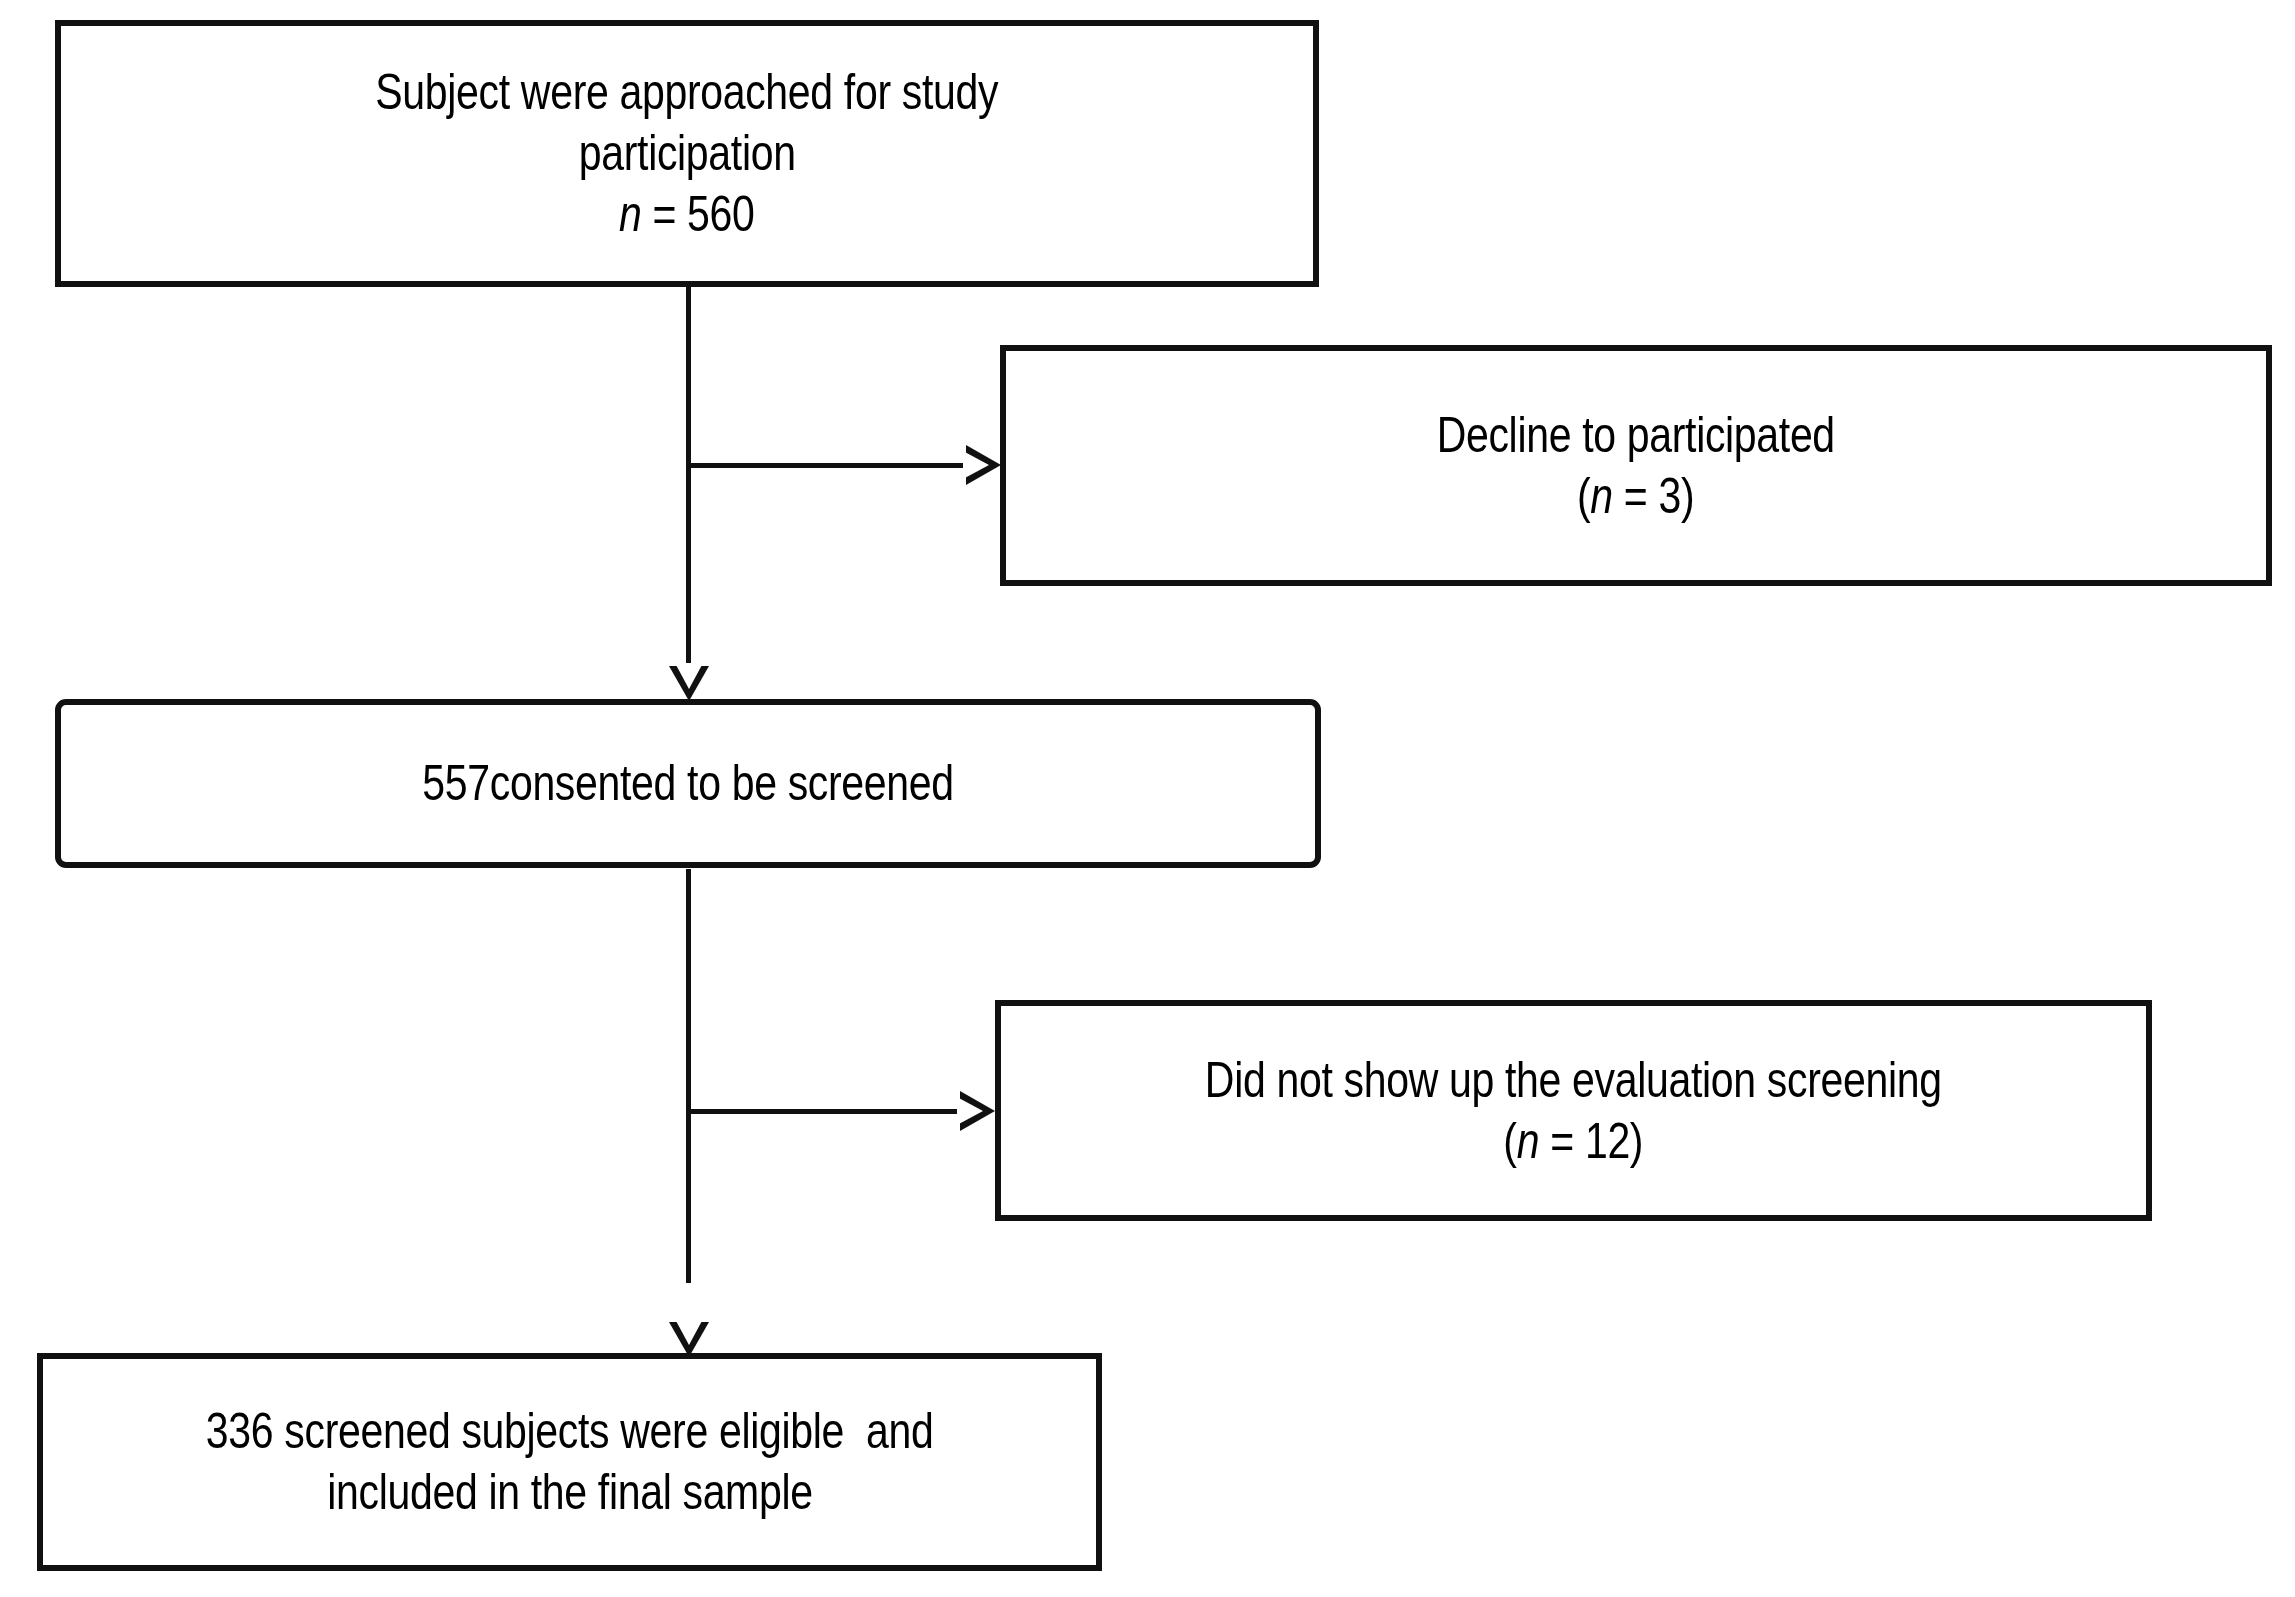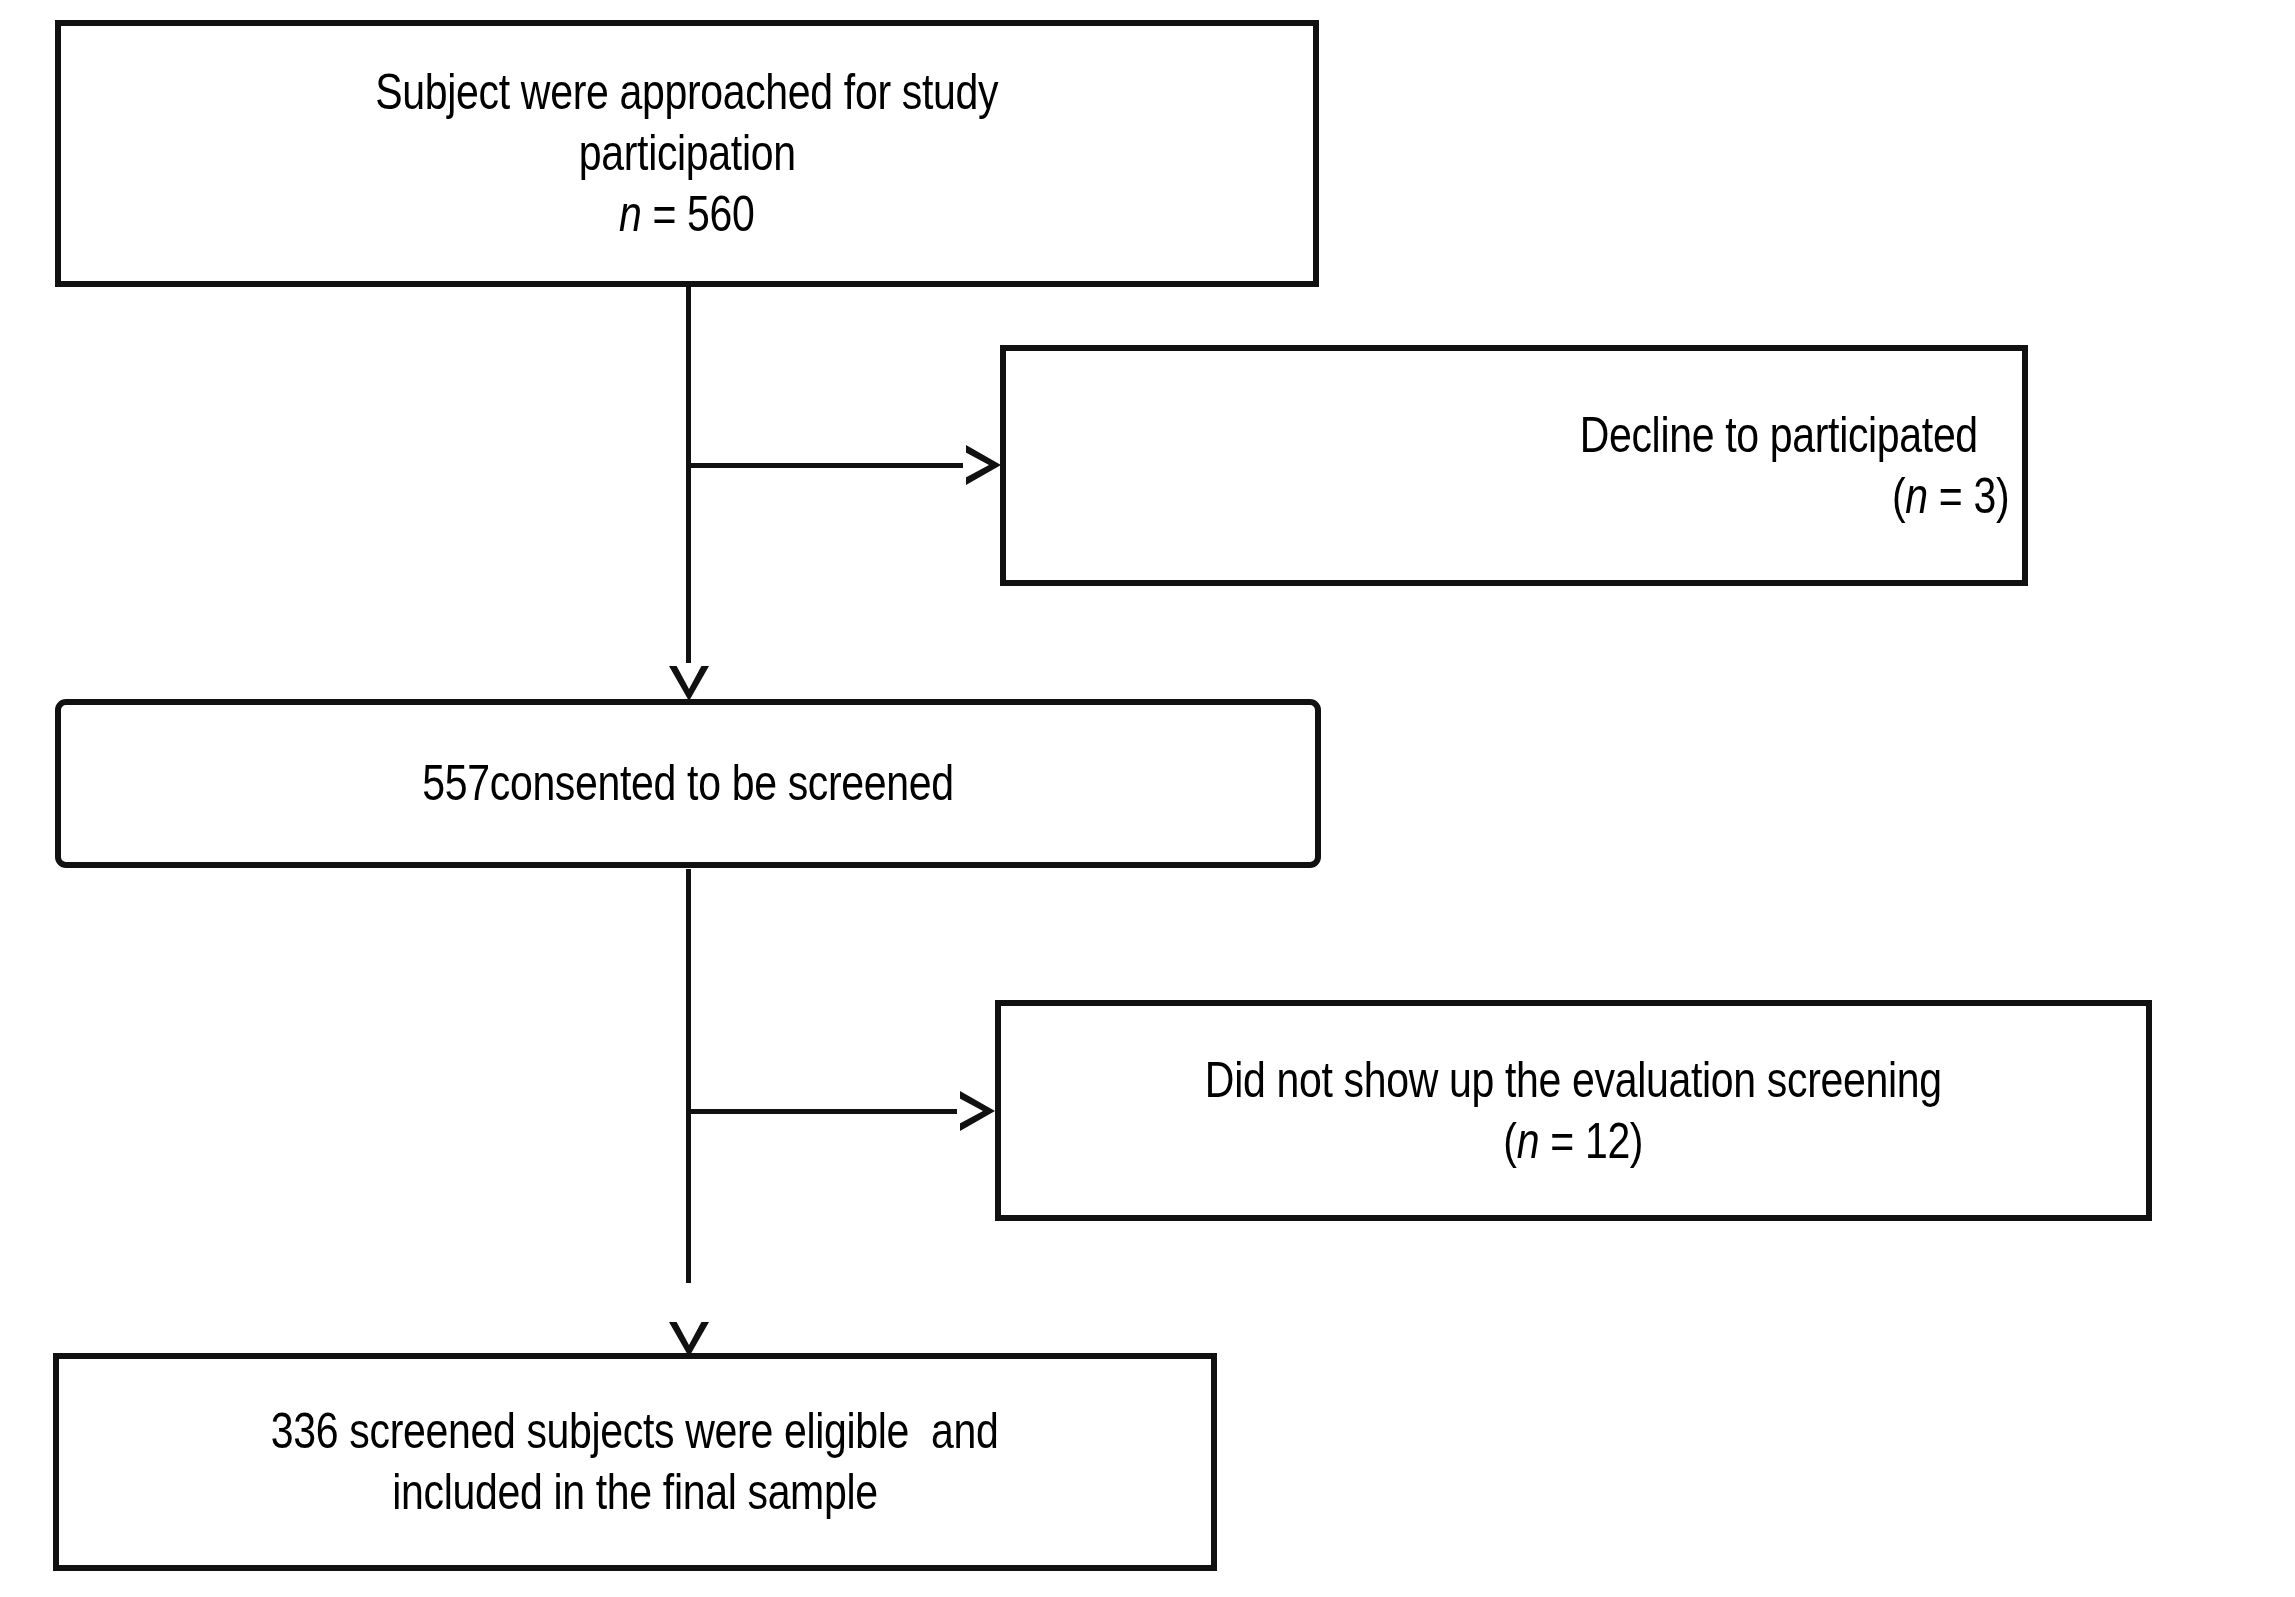--- a/index.html
+++ b/index.html
@@ -42,30 +42,30 @@
     transform-origin: center center;
   }
   .flow-box .line i {
     font-style: italic;
   }
   
   #box-approached {
     left: 55px;  top: 20px;   width: 1264px; height: 267px;
   }
   #box-decline {
-    left: 1000px; top: 345px;  width: 1028px; height: 241px; align-items: flex-end;
+    left: 1000px; top: 345px;  width: 1272px; height: 241px;
   }
   #box-consented {
     left: 55px;  top: 699px;  width: 1266px; height: 169px; border-radius: 11px;
   }
   #box-noshow {
     left: 995px; top: 1000px; width: 1157px; height: 221px;
   }
   #box-final {
-    left: 53px;  top: 1353px; width: 1164px; height: 218px;
+    left: 37px;  top: 1353px; width: 1065px; height: 218px;
   }
 
   
   .v-line {
     position: absolute;
     width: 5.3px;
     background: #111111;
   }
   .h-line {
     position: absolute;

